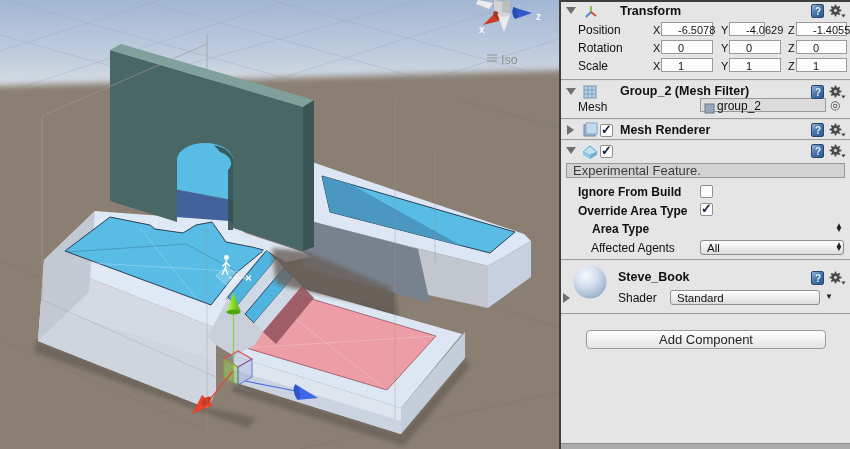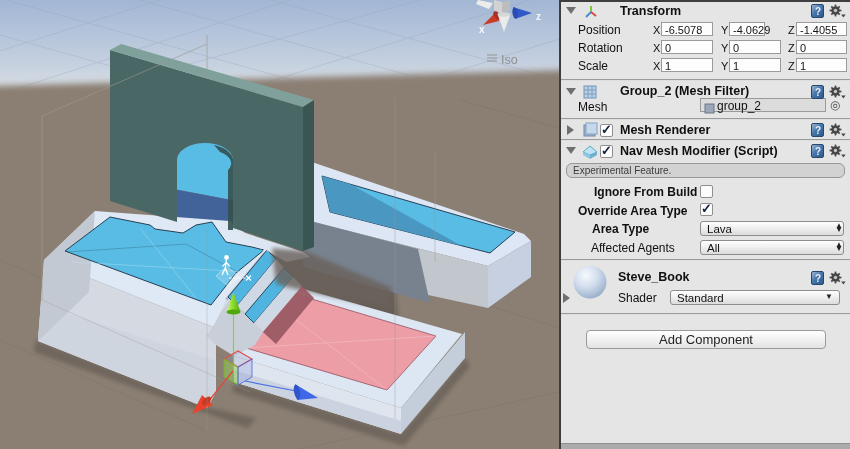--- a/index.html
+++ b/index.html
@@ -5,34 +5,34 @@
     font-family:"Liberation Sans",sans-serif;background:#c8c8c8;}
   #scene{position:absolute;left:0;top:0;width:559px;height:449px;}
   #panel{position:absolute;left:559px;top:0;width:291px;height:449px;background:#e5e5e5;}
   #panel .topbar{position:absolute;left:0;top:0;width:291px;height:2px;background:#3e3e3e;}
   #panel .lborder{position:absolute;left:0;top:0;width:2px;height:449px;background:#3e3e3e;}
   .abs{position:absolute;}
   .hdr{font-weight:bold;font-size:12.5px;color:#101010;}
   .lbl{font-size:12px;color:#101010;}
   .blbl{font-size:12px;font-weight:bold;color:#101010;}
   .fld{position:absolute;height:14px;background:#fdfdfd;border:1px solid #9a9a9a;
-       font-size:11px;color:#151515;line-height:14px;padding-left:3px;box-sizing:border-box;}
+       font-size:11px;color:#151515;line-height:14px;padding-left:16px;box-sizing:border-box;}
   .axlbl{position:absolute;font-size:11px;color:#101010;}
   .sep{position:absolute;left:2px;width:289px;height:1px;background:#9b9b9b;}
   .sep2{position:absolute;left:2px;width:289px;height:1px;background:#dedede;}
   .fold{position:absolute;width:0;height:0;}
   .folddown{border-left:5px solid transparent;border-right:5px solid transparent;border-top:7px solid #6f6f6f;}
   .foldright{border-top:5px solid transparent;border-bottom:5px solid transparent;border-left:7px solid #6f6f6f;}
   .chk{position:absolute;width:13px;height:13px;background:#fcfcfc;border:1px solid #8f8f8f;border-radius:2px;box-sizing:border-box;}
   .chkmark{position:absolute;font-size:13px;font-weight:bold;color:#13233d;line-height:13px;}
   .drop{position:absolute;height:15px;background:linear-gradient(#ffffff,#dcdcdc);border:1px solid #8d8d8d;border-radius:3px;
         font-size:11.5px;color:#101010;line-height:14px;padding-left:6px;box-sizing:border-box;}
   .updn{position:absolute;font-size:8px;color:#222;line-height:4px;}
-  .helpbox{position:absolute;background:#d2d2d2;border:1px solid #989898;border-radius:6px;
-        font-size:10px;color:#3c3c3c;box-sizing:border-box;}
+  .helpbox{position:absolute;background:#d2d2d2;border:1px solid #989898;border-radius:0;
+        font-size:13px;color:#3c3c3c;box-sizing:border-box;}
   .bookico{position:absolute;left:252px;width:13px;height:14px;border-radius:2px;
     background:linear-gradient(135deg,#9db6d4 0%,#4877ab 45%,#2d5a8e 100%);
     border:1px solid #26476e;box-sizing:border-box;}
   .bookico::after{content:"?";position:absolute;left:3px;top:0px;font-size:10px;font-weight:bold;color:#e8f0fa;line-height:13px;}
   .gearico{position:absolute;left:270px;width:17px;height:15px;}
 </style></head>
 <body>
 <svg id="scene" viewBox="0 0 559 449" xmlns="http://www.w3.org/2000/svg">
 <defs>
   <linearGradient id="sky" x1="0" y1="0" x2="0" y2="1">
@@ -254,29 +254,27 @@
   <div class="fold folddown abs" style="left:7px;top:147px;"></div>
   <div class="abs" style="left:22px;top:143px;">
     <svg width="18" height="18">
       <polygon points="9,3 16,9 9,12 2,9" fill="#bfe3f2" stroke="#5fa8c8" stroke-width="1"></polygon>
       <polygon points="2,9 9,12 9,16 2,12" fill="#8fc8e0"></polygon>
       <polygon points="16,9 9,12 9,16 16,12" fill="#6fb0d0"></polygon>
     </svg>
   </div>
   <div class="chk" style="left:41px;top:145px;"></div>
   <div class="chkmark" style="left:42px;top:144px;">✓</div>
-  <div class="hdr abs" style="left:61px;top:144px;">Nav Mesh Modifier (Script)</div>
   <div class="helpbox" style="left:7px;top:163px;width:279px;height:15px;line-height:14px;padding-left:6px;">Experimental Feature.</div>
-  <div class="blbl abs" style="left:19px;top:185px;margin-left:16px;">Ignore From Build</div>
+  <div class="blbl abs" style="left:19px;top:185px;">Ignore From Build</div>
   <div class="chk" style="left:141px;top:185px;"></div>
   <div class="blbl abs" style="left:19px;top:204px;">Override Area Type</div>
   <div class="chk" style="left:141px;top:203px;"></div>
   <div class="chkmark" style="left:142px;top:202px;">✓</div>
   <div class="blbl abs" style="left:33px;top:222px;">Area Type</div>
-  <div class="drop" style="left:141px;top:221px;width:144px;">Lava</div>
   <div class="updn" style="left:276px;top:224px;">▲<br>▼</div>
   <div class="lbl abs" style="left:32px;top:241px;">Affected Agents</div>
   <div class="drop" style="left:141px;top:240px;width:144px;">All</div>
   <div class="updn" style="left:276px;top:243px;">▲<br>▼</div>
   <div class="sep" style="top:259px;"></div>
     <div class="sep2" style="top:260px;"></div>
 
   <div class="abs" style="left:14px;top:265px;">
     <svg width="36" height="36">
       <defs>
@@ -286,21 +284,21 @@
         <stop offset="0.8" stop-color="#a9bdd5"></stop>
             <stop offset="1" stop-color="#8fa6c2"></stop>
       </radialGradient>
         </defs>
       <circle cx="17" cy="17" r="16.5" fill="url(#sph)"></circle>
     </svg>
   </div>
   <div class="hdr abs" style="left:59px;top:270px;">Steve_Book</div>
   <div class="fold foldright abs" style="left:4px;top:293px;"></div>
   <div class="lbl abs" style="left:59px;top:291px;">Shader</div>
-  <div class="drop" style="left:111px;top:290px;width:170px;">Standard</div>
+  <div class="drop" style="left:111px;top:290px;width:150px;">Standard</div>
   <div class="abs" style="left:266px;top:292px;font-size:8px;color:#222;">▼</div>
   <div class="sep" style="top:313px;"></div>
     <div class="sep2" style="top:314px;"></div>
 
   <div class="abs" style="left:27px;top:330px;width:240px;height:19px;background:linear-gradient(#ffffff,#e3e3e3);
        border:1px solid #9a9a9a;border-radius:4px;box-sizing:border-box;
        font-size:13px;color:#232323;text-align:center;line-height:17px;">Add Component</div>
 
   <div class="bookico" style="top:4px;"></div>
     <div class="gearico" style="top:4px;"><svg width="17" height="15" viewBox="0 0 17 15">

